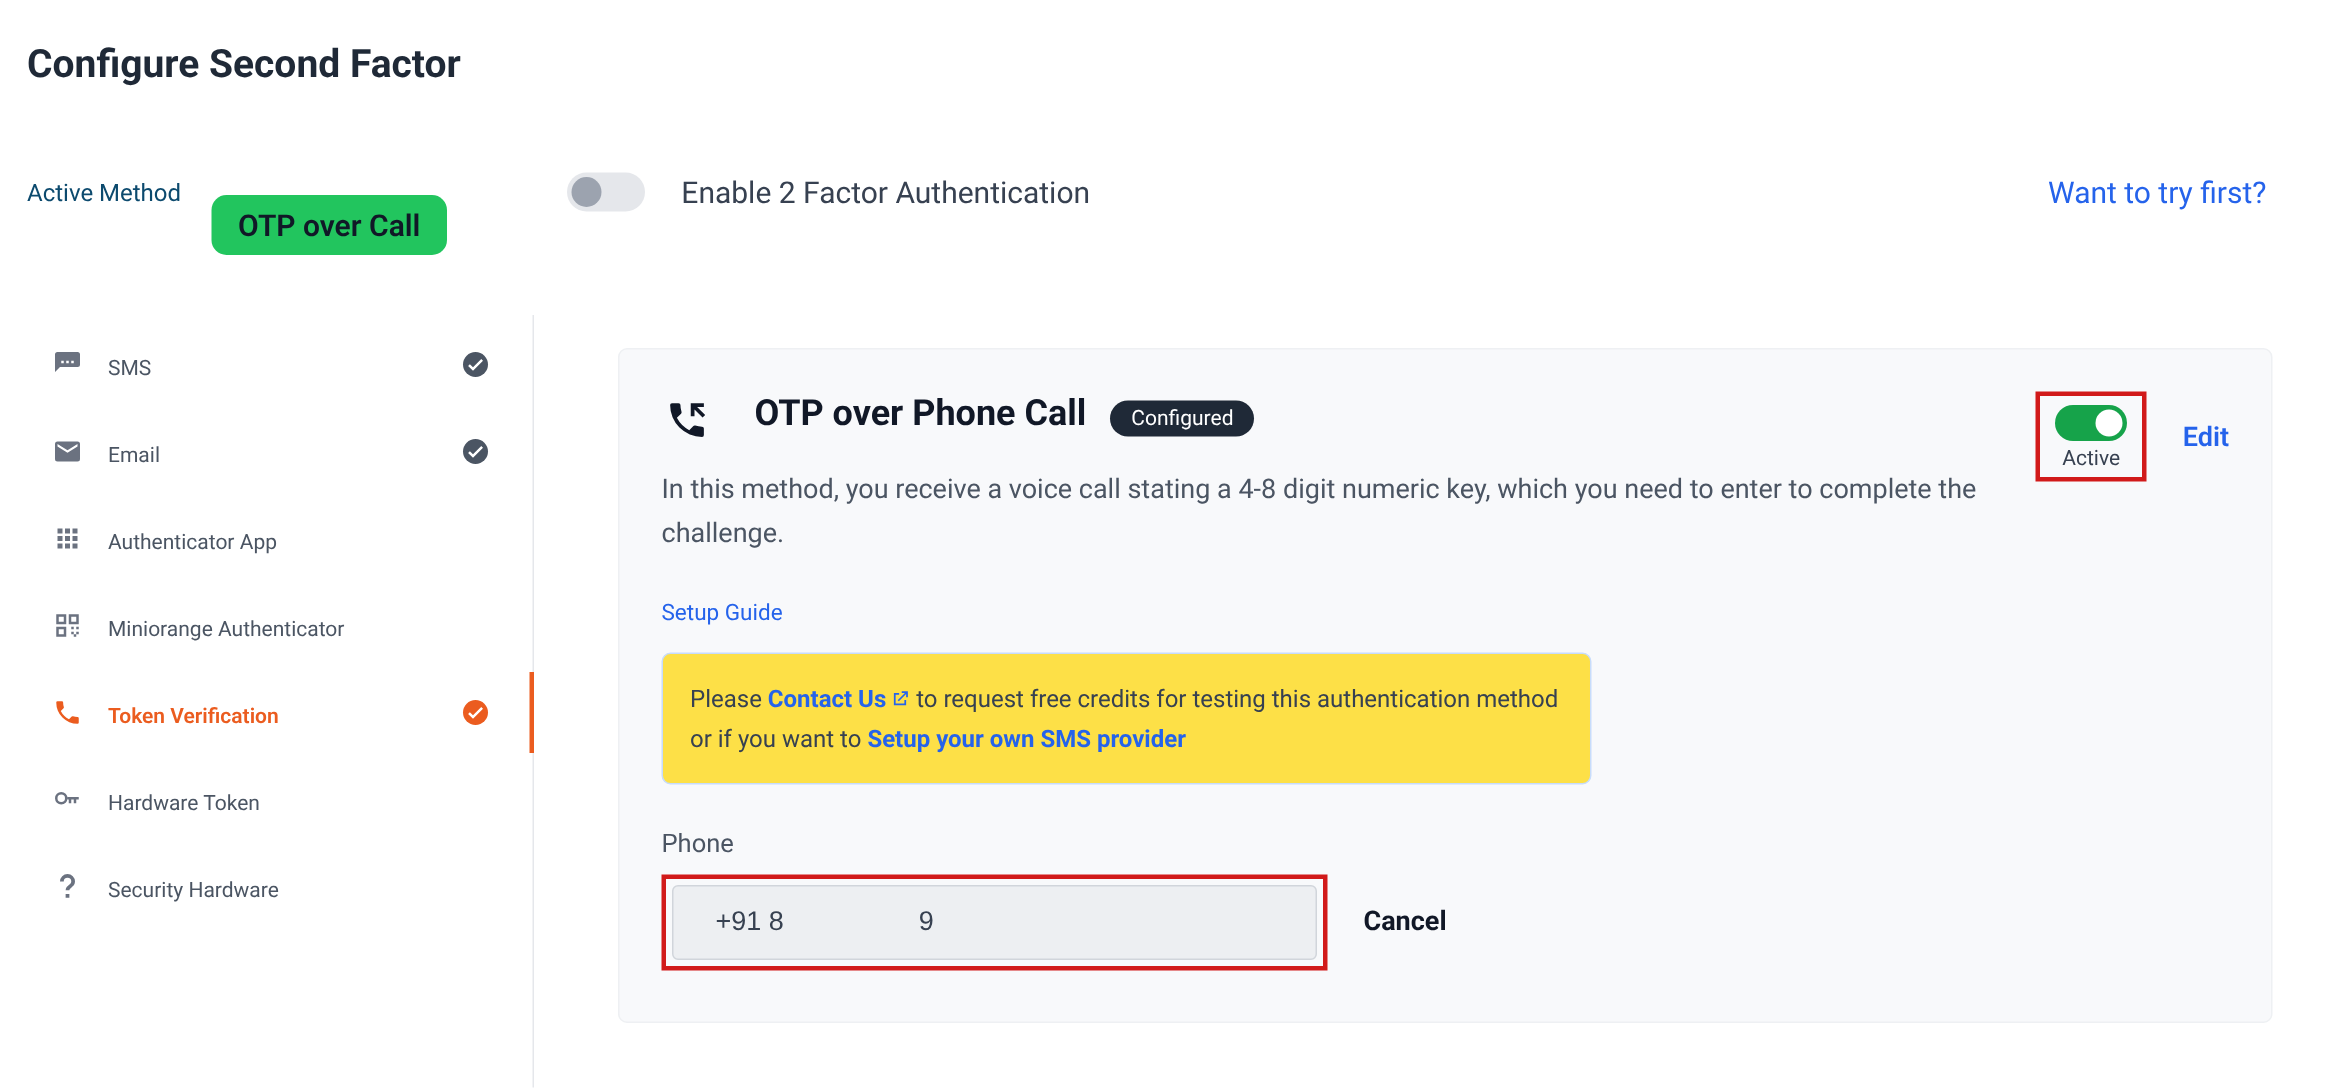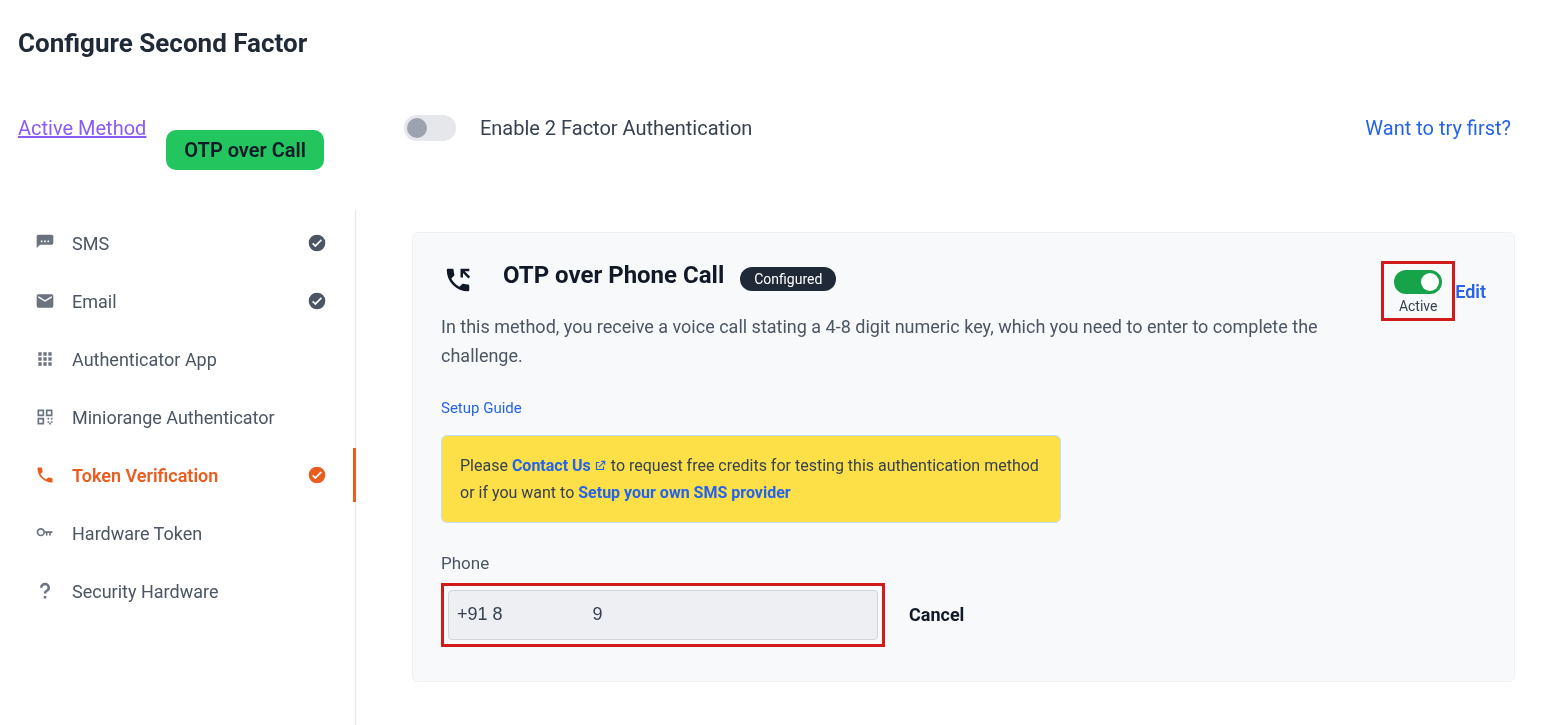--- a/index.html
+++ b/index.html
@@ -21,23 +21,22 @@
     color: #1f2937;
   }
   .top-bar {
     display: flex;
     align-items: center;
     gap: 20px;
     margin-bottom: 40px;
     padding-left: 2px;
   }
   .active-method-label {
-    font-size: 20px;
-    color: #8b5cf6;
-    text-decoration: underline;
+    font-size: 16px;
+    color: #0c4a6e;
   }
   .active-method-pill {
     background: #22c55e;
     border-radius: 10px;
     padding: 8px 18px;
     font-size: 20px;
     font-weight: 600;
     color: #111827;
     margin-top: 44px;
   }
@@ -76,24 +75,24 @@
   }
   .sidebar {
     width: 340px;
     padding: 4px 0 0 8px;
     border-right: 1px solid #e5e7eb;
     min-height: 520px;
     position: relative;
   }
   .side-item {
     display: flex;
-    align-items: center;
+    align-items: flex-end;
     gap: 16px;
     padding: 18px 20px 18px 10px;
-    font-size: 18px;
+    font-size: 14px;
     color: #4b5563;
     position: relative;
     cursor: pointer;
   }
   .side-item .icon {
     width: 22px; height: 22px;
     display: inline-flex;
     align-items: center; justify-content: center;
   }
   .side-item .icon svg { width: 20px; height: 20px; fill: #6b7280; }
@@ -172,20 +171,21 @@
     margin-top: 16px;
     line-height: 1.6;
     max-width: 880px;
   }
   .right-controls {
     position: absolute;
     right: 28px;
     top: 28px;
     display: flex;
     align-items: center;
+    gap: 24px;
   }
   .toggle-group {
     border: 3px solid #d11a1a;
     padding: 6px 10px 4px 10px;
     display: flex;
     flex-direction: column;
     align-items: center;
     gap: 4px;
   }
   .toggle-on {
@@ -255,21 +255,21 @@
   .phone-field-wrap {
     border: 3px solid #d11a1a;
     padding: 4px;
   }
   .phone-input {
     width: 430px;
     height: 50px;
     border: 1px solid #d1d5db;
     background: #edeff2;
     border-radius: 4px;
-    padding: 0 8px;
+    padding: 0 28px;
     font-size: 18px;
     color: #374151;
     outline: none;
   }
   .cancel-btn {
     font-size: 18px;
     font-weight: 700;
     color: #111827;
     cursor: pointer;
   }

